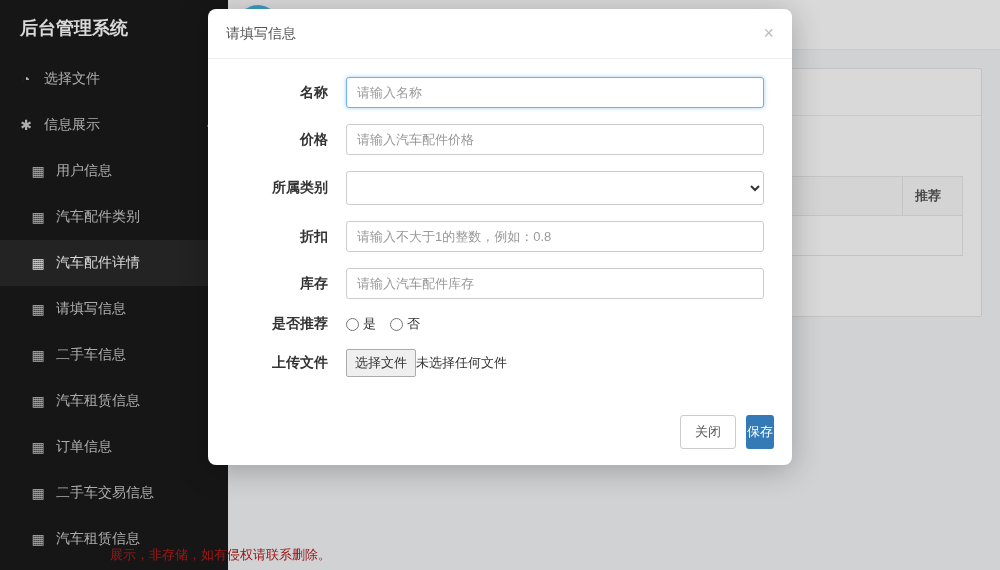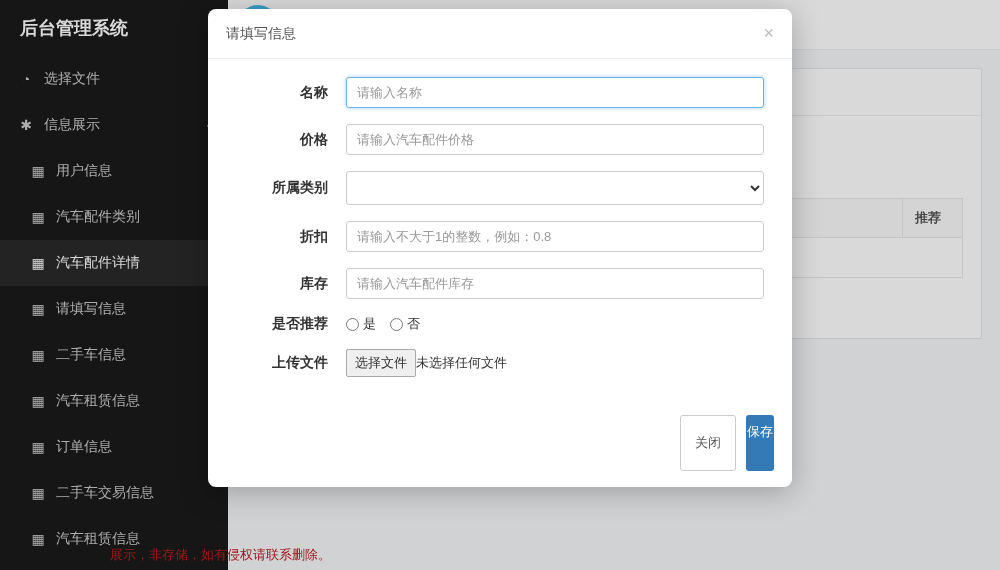--- a/index.html
+++ b/index.html
@@ -21,21 +21,21 @@
     .main { flex: 1; background: #f5f7fa; display: flex; flex-direction: column; position: relative; }
     .topbar { height: 50px; background: #fff; display: flex; align-items: center; padding: 0 10px; border-bottom: 1px solid #eee; }
     .collapse-btn { width: 40px; height: 40px; background: #46b8e6; border-radius: 50%; display: flex; align-items: center; justify-content: center; color: #fff; }
     .collapse-btn .dot { width: 12px; height: 12px; border: 2px solid #fff; border-radius: 50%; position: relative; }
     .collapse-btn .dot::after { content:''; position:absolute; width:4px; height:4px; background:#fff; border-radius:50%; top:2px; left:2px; }
 
     .content { padding: 18px; flex: 1; }
     .panel { background: #fff; border: 1px solid #e5e5e5; border-radius: 2px; }
     .panel-title { padding: 14px 18px; border-bottom: 1px solid #eee; font-size: 14px; color: #555; }
     .panel-body { padding: 14px 18px; }
-    .btn { display: inline-block; padding: 18px 14px; border-radius: 3px; font-size: 13px; cursor: pointer; border: 1px solid transparent; }
+    .btn { display: inline-block; padding: 7px 14px; border-radius: 3px; font-size: 13px; cursor: pointer; border: 1px solid transparent; }
     .btn-primary { background: #337ab7; color: #fff; }
     .btn-default { background: #fff; color: #555; border: 1px solid #ccc; }
     .btn-save { background: #337ab7; color: #fff; padding: 7px 0; }
 
     .tbl { width: 100%; border-collapse: collapse; margin-top: 12px; }
     .tbl th, .tbl td { border: 1px solid #e8e8e8; padding: 10px 12px; text-align: left; font-size: 13px; color: #555; }
     .tbl th { background: #fafafa; font-weight: bold; }
 
     .pager { margin-top: 14px; display: flex; align-items: center; gap: 6px; }
     .pg-btn { border: 1px solid #ddd; background: #fff; padding: 6px 12px; font-size: 13px; color: #555; border-radius: 3px; }

